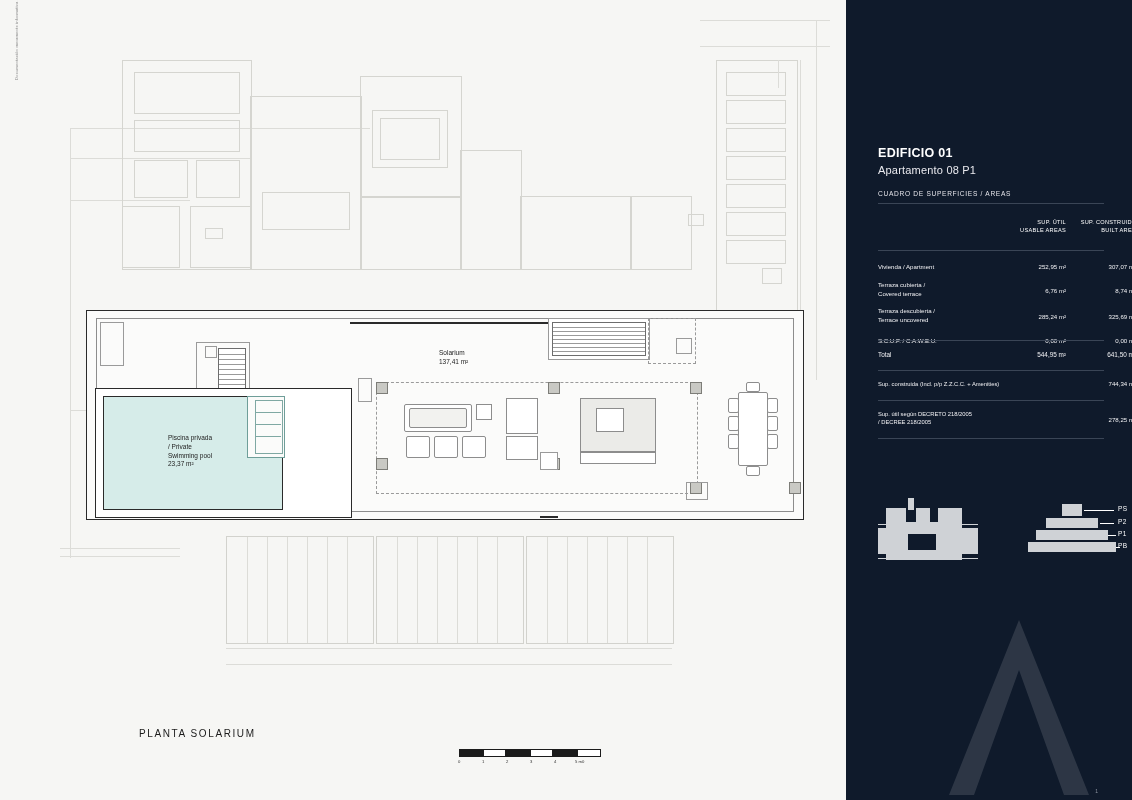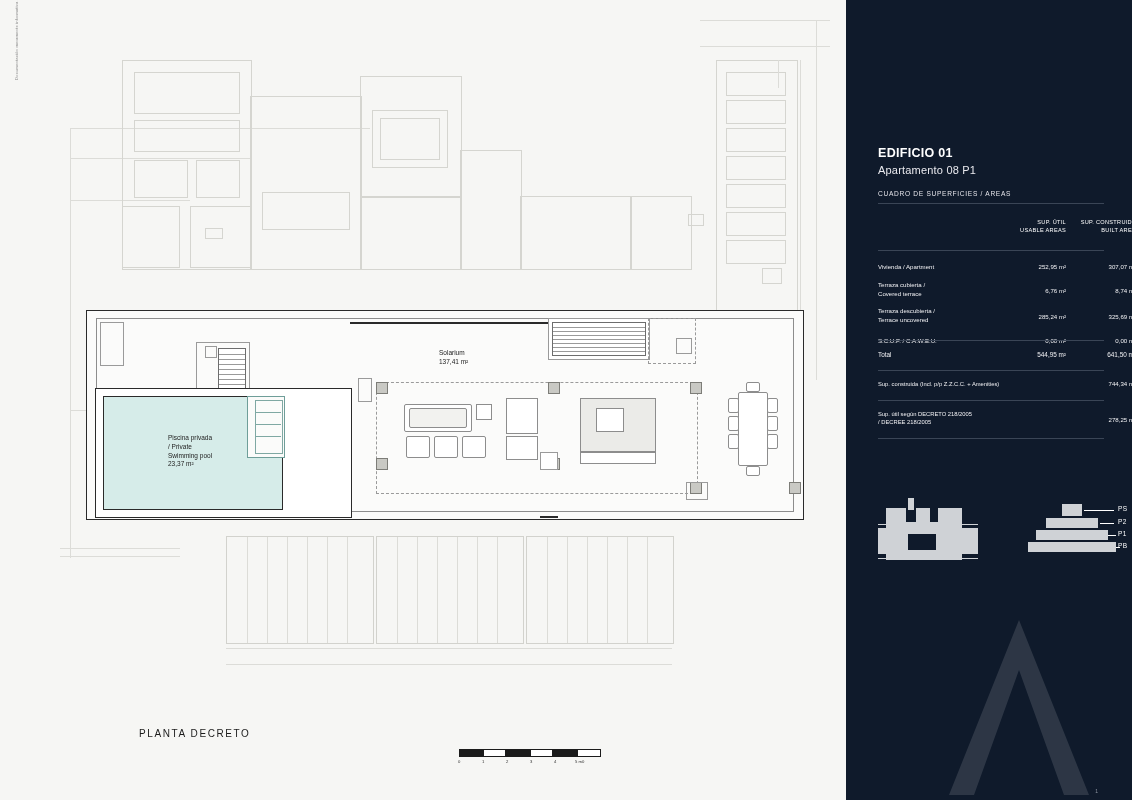--- a/index.html
+++ b/index.html
@@ -261,21 +261,21 @@
       <div class="s" style="left:20px;"></div>
         <div class="s" style="left:40px;"></div>
       <div class="s" style="left:60px;"></div>
         <div class="s" style="left:80px;"></div>
       <div class="s" style="left:100px;"></div>
         <div class="s" style="left:120px;"></div>
     </div>
     <div class="ln h" style="left:226px;top:648px;width:446px;"></div>
     <div class="ln h" style="left:226px;top:664px;width:446px;"></div>
 
-    <div class="title-plan">PLANTA DECRETO</div>
+    <div class="title-plan">PLANTA SOLARIUM</div>
     <div class="scalebar">
       <div class="seg dark" style="left:0;width:23.6px;"></div>
       <div class="seg light" style="left:23.6px;width:23.6px;"></div>
       <div class="seg dark" style="left:47.2px;width:23.6px;"></div>
       <div class="seg light" style="left:70.8px;width:23.6px;"></div>
       <div class="seg dark" style="left:94.4px;width:23.6px;"></div>
       <div class="seg light" style="left:118px;width:24px;"></div>
     </div>
     <div class="scaleticks">
       <span style="left:3px;">0</span>

